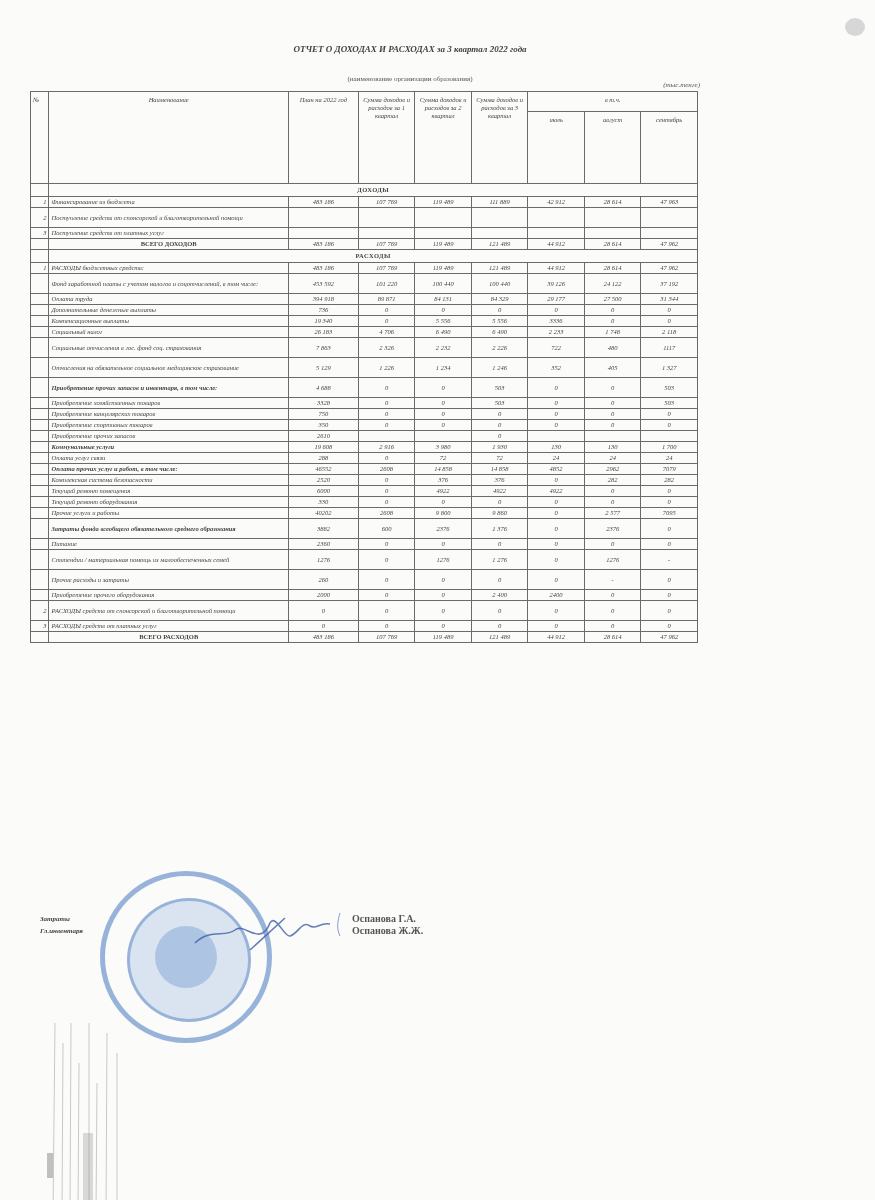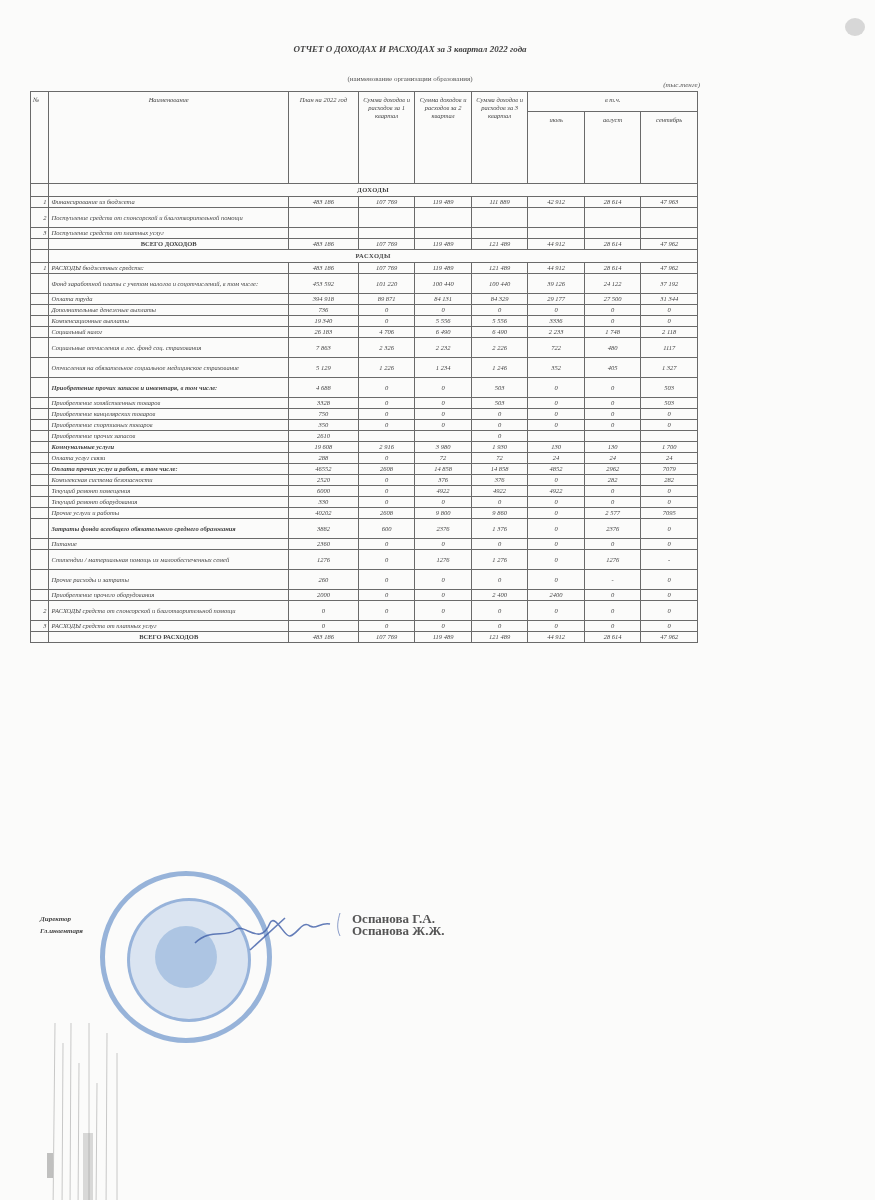--- a/index.html
+++ b/index.html
@@ -33,21 +33,21 @@
   .hdr-row1 th { height: 14px; }
   .hdr-row2 th { height: 66px; }
   .stamp { position: absolute; left: 100px; top: 858px; width: 172px; height: 172px; border-radius: 50%;
     border: 5px solid rgba(70,120,190,0.55); box-sizing: border-box; }
   .stamp-inner { position: absolute; left: 22px; top: 22px; width: 118px; height: 118px; border-radius: 50%;
     border: 3px solid rgba(70,120,190,0.45); background: rgba(120,160,215,0.25); }
   .stamp-core { position: absolute; left: 25px; top: 25px; width: 62px; height: 62px; border-radius: 50%;
     background: rgba(90,140,200,0.35); }
   .sig { position: absolute; left: 190px; top: 895px; width: 160px; height: 50px; }
   .signers { position: absolute; left: 40px; top: 900px; font-size: 7px; font-weight: bold; font-style: italic; color: #444; line-height: 12px; }
-  .signers-right { position: absolute; left: 352px; top: 900px; font-size: 13px; font-weight: bold; color: #555; line-height: 12px; }
+  .signers-right { position: absolute; left: 352px; top: 900px; font-size: 10px; font-weight: bold; color: #555; line-height: 12px; }
   .streaks { position: absolute; left: 45px; top: 1010px; width: 90px; height: 190px; }
   .corner-smudge { position: absolute; left: 845px; top: 5px; width: 20px; height: 18px; border-radius: 50%; background: rgba(150,150,150,0.35); }
 </style>
 </head>
 <body>
 
 <div class="page">
 
   <div class="corner-smudge"></div>
 
@@ -454,21 +454,21 @@
       <div class="stamp-core"></div>
     </div>
   </div>
 
   <svg class="sig" viewBox="0 0 160 50">
     <path d="M5 35 C 20 20, 35 30, 45 22 S 70 40, 80 15 C 85 5, 95 30, 100 28 C 108 26, 112 12, 120 18 C 126 22, 130 14, 140 16 M60 42 L 95 10" stroke="#3f5ea8" stroke-width="1.6" fill="none" opacity="0.8"></path>
     <path d="M150 5 C 148 12, 146 20, 150 28" stroke="#3f5ea8" stroke-width="1" fill="none" opacity="0.6"></path>
   </svg>
 
   <div class="signers">
-    <div>Директор</div>
+    <div>Затраты</div>
     <div>Гл.инвентаря</div>
   </div>
   <div class="signers-right">
     <div>Оспанова Г.А.</div>
     <div>Оспанова Ж.Ж.</div>
   </div>
 
   <svg class="streaks" viewBox="0 0 90 190">
     <g stroke="#8a8a8a" stroke-width="1" opacity="0.45">
       <line x1="10" y1="0" x2="8" y2="190"></line>

